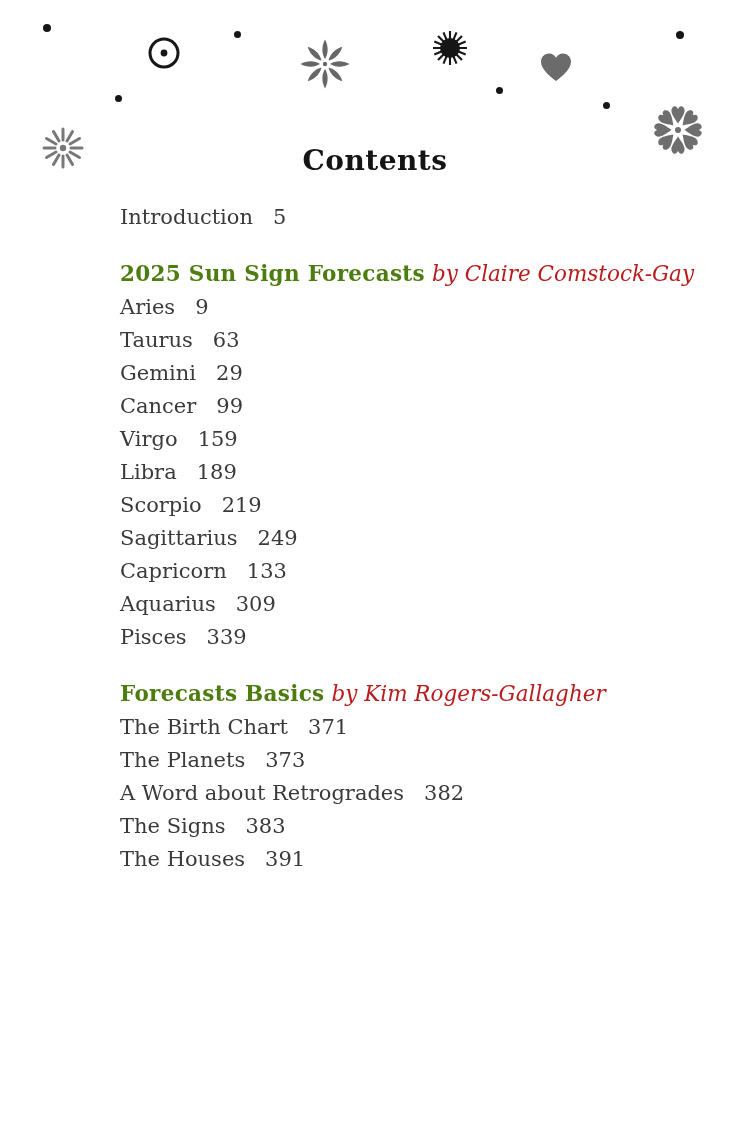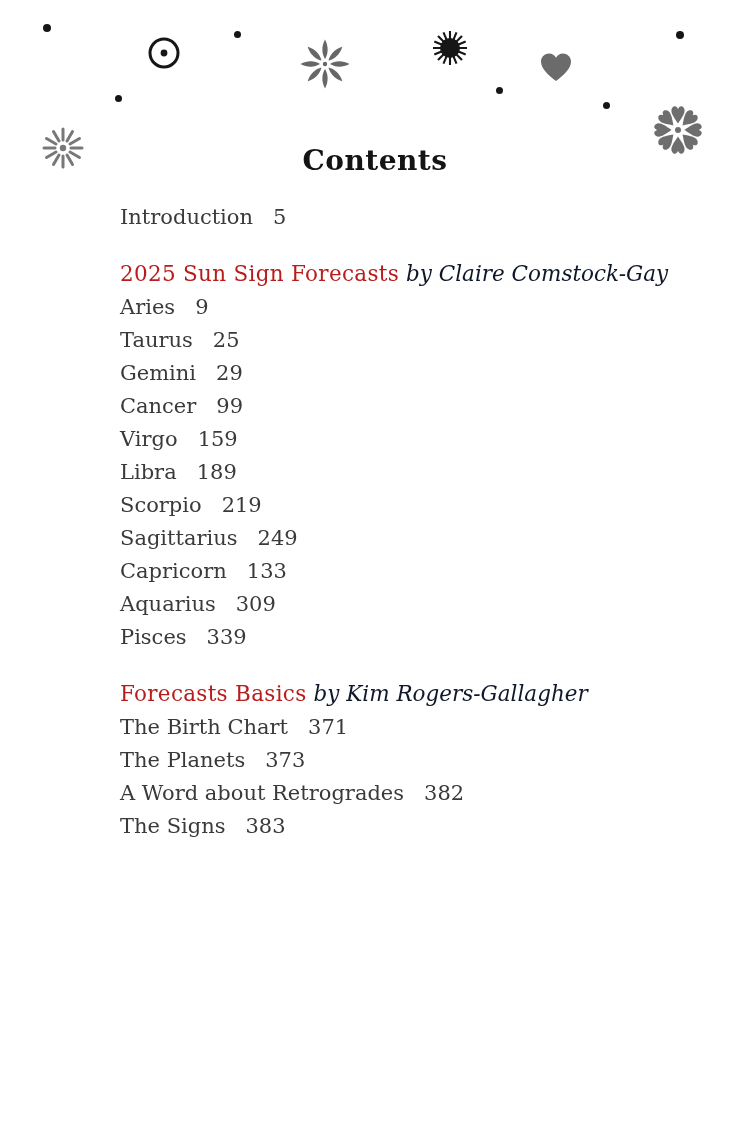--- a/index.html
+++ b/index.html
@@ -63,27 +63,27 @@
   }
   .row .pagenum { margin-left: 20px; }
   .section-heading {
     margin-top: 22px;
     height: 35px;
     line-height: 35px;
     font-size: 21.5px;
     white-space: nowrap;
   }
   .section-heading .heading-text {
-    font-weight: 400;
-    color: #b91c1c;
+    font-weight: 700;
+    color: #4d7c0f;
     letter-spacing: 0.3px;
   }
   .section-heading .byline {
     font-style: italic;
-    color: #0f172a;
+    color: #b91c1c;
     margin-left: 7px;
   }
 </style>
 </head>
 <body>
 
 <div class="page">
 
   <span class="deco dot deco-dot-1"></span>
 
@@ -190,21 +190,21 @@
     </div>
 
     <div class="section-heading">
       <span class="heading-text">2025 Sun Sign Forecasts</span><span class="byline">by Claire Comstock-Gay</span>
     </div>
 
     <div class="row">
       <span>Aries</span><span class="pagenum">9</span>
     </div>
     <div class="row">
-      <span>Taurus</span><span class="pagenum">25</span>
+      <span>Taurus</span><span class="pagenum">63</span>
     </div>
     <div class="row">
       <span>Gemini</span><span class="pagenum">29</span>
     </div>
     <div class="row">
       <span>Cancer</span><span class="pagenum">99</span>
     </div>
     <div class="row">
       <span>Virgo</span><span class="pagenum">159</span>
     </div>
@@ -236,15 +236,18 @@
     </div>
     <div class="row">
       <span>The Planets</span><span class="pagenum">373</span>
     </div>
     <div class="row">
       <span>A Word about Retrogrades</span><span class="pagenum">382</span>
     </div>
     <div class="row">
       <span>The Signs</span><span class="pagenum">383</span>
     </div>
+    <div class="row">
+      <span>The Houses</span><span class="pagenum">391</span>
+    </div>
 
   </div>
 </div>
 
 </body></html>

